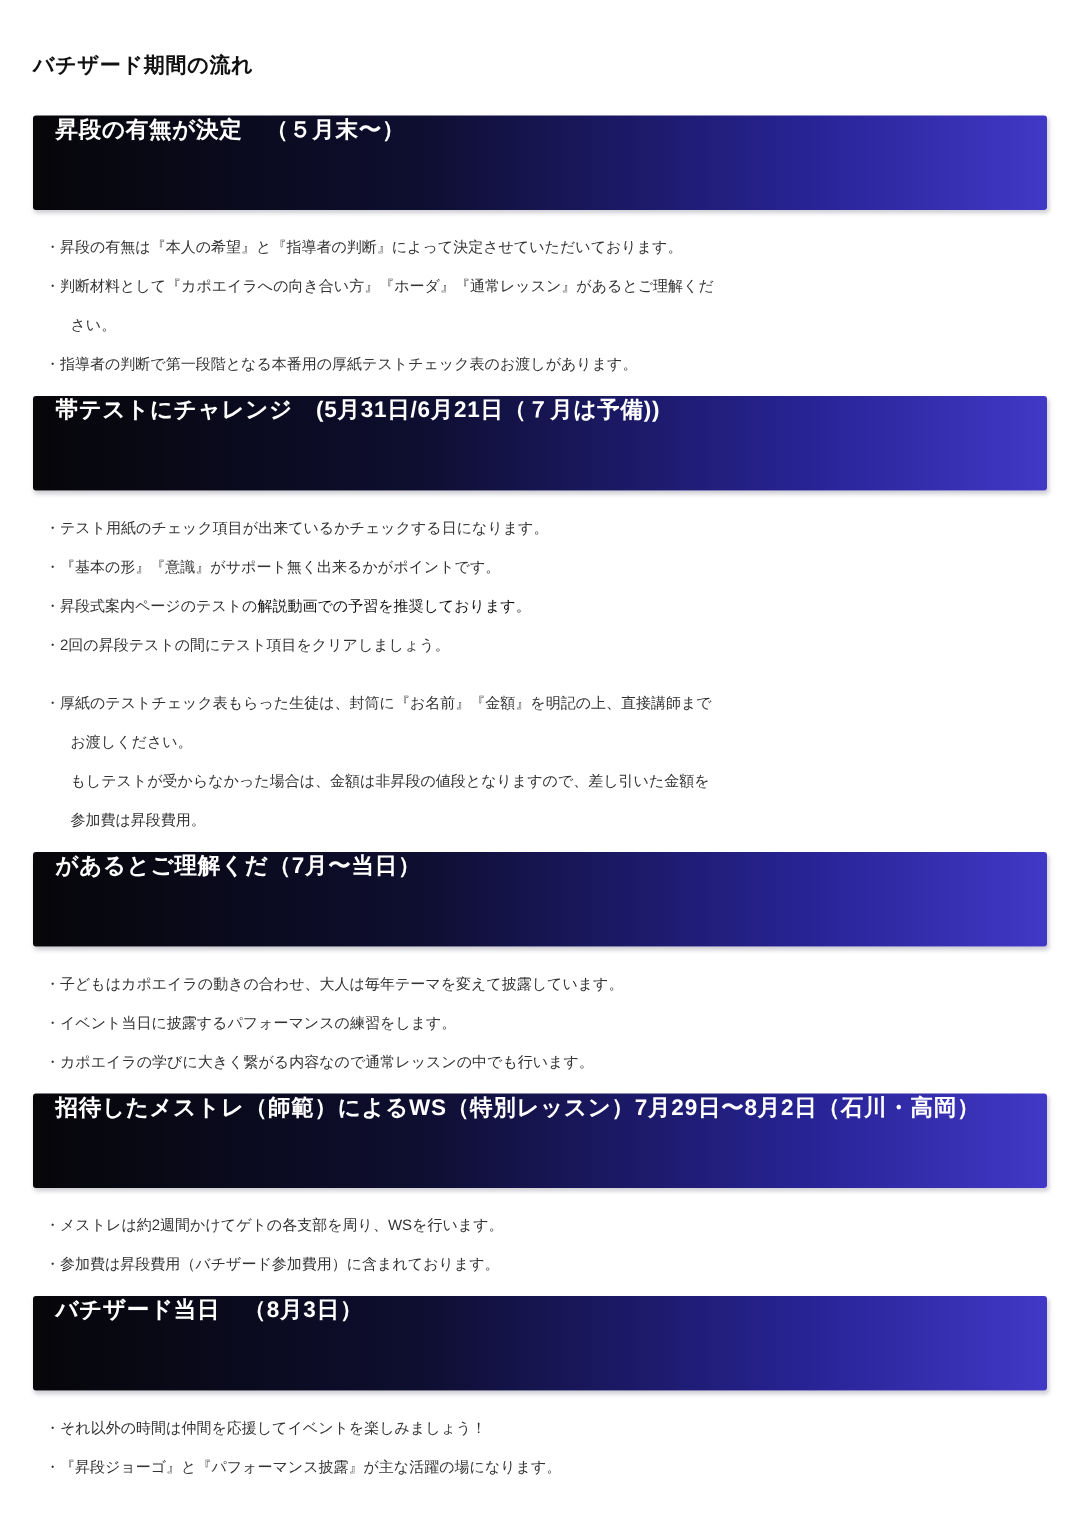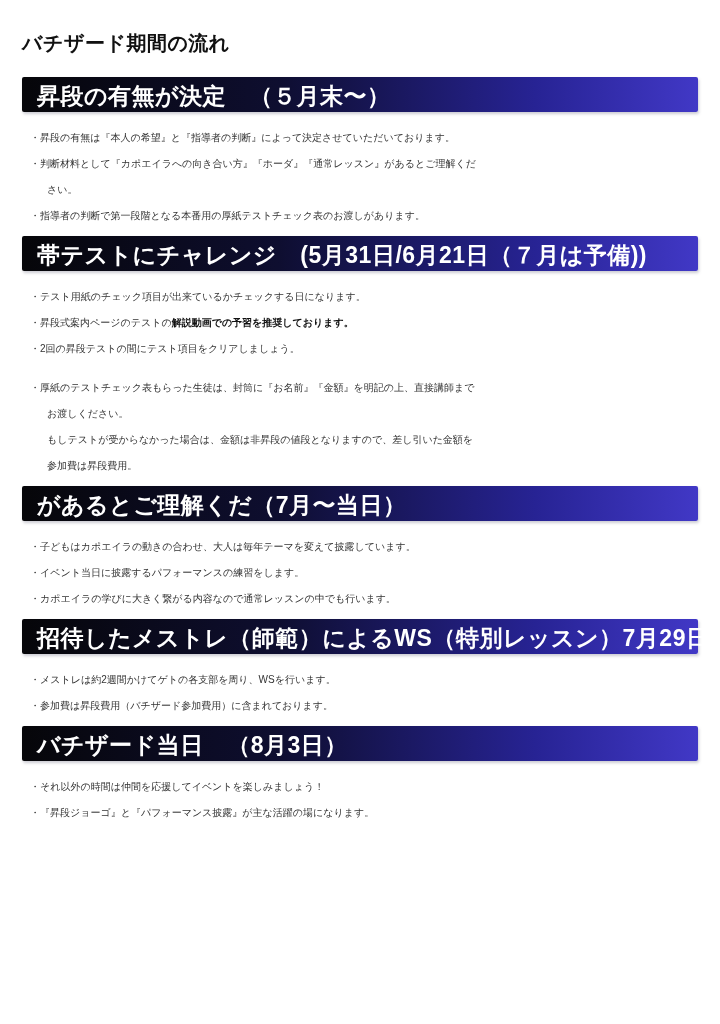--- a/index.html
+++ b/index.html
@@ -12,57 +12,57 @@
     position: relative;
     width: 720px;
     height: 1024px;
     box-sizing: border-box;
     padding: 30px 22px 0 22px;
     background: #ffffff;
     overflow: hidden;
   }
   .title {
     margin: 0 0 21px 0;
-    font-size: 20px;
+    font-size: 14px;
     line-height: 26px;
     font-weight: bold;
     color: #111111;
     letter-spacing: 0.5px;
   }
   .section { margin: 0; }
   .banner {
-    height: 35px;
+    height: 63px;
     display: flex;
-    align-items: flex-end;
+    align-items: flex-start;
     box-sizing: border-box;
     padding: 0 15px;
     border-radius: 2px;
     background: linear-gradient(90deg, #060609 0%, #0e0e30 38%, #272394 76%, #4138c6 100%);
     box-shadow: 1px 2px 3px rgba(110, 110, 130, 0.35);
     color: #ffffff;
-    font-size: 23px;
+    font-size: 15px;
     font-weight: bold;
     letter-spacing: 0.5px;
     white-space: nowrap;
   }
   .lines {
     list-style: none;
     margin: 13px 0 7px 8px;
     padding: 0;
   }
   .line {
     font-size: 10px;
     line-height: 26px;
     color: #333333;
     padding-left: 17px;
     white-space: nowrap;
   }
   .line.bul { text-indent: -17px; }
   .em {
-    font-weight: bold;
+    font-weight: normal;
     color: #111111;
   }
 </style>
 </head>
 <body>
 
 <div class="page">
 
   <h1 class="title">バチザード期間の流れ</h1>
 
@@ -77,20 +77,21 @@
       <li class="line bul"><span>・指導者の判断で第一段階となる本番用の厚紙テストチェック表のお渡しがあります。</span></li>
     </ul>
   </div>
 
   <div class="section">
     <div class="banner">
       <span>帯テストにチャレンジ　(5月31日/6月21日（７月は予備))</span>
     </div>
     <ul class="lines">
       <li class="line bul"><span>・テスト用紙のチェック項目が出来ているかチェックする日になります。</span></li>
+      <li class="line bul"><span>・『基本の形』『意識』がサポート無く出来るかがポイントです。</span></li>
       <li class="line bul"><span>・昇段式案内ページのテストの</span><span class="em">解説動画での予習を推奨しております。</span></li>
       <li class="line bul"><span>・2回の昇段テストの間にテスト項目をクリアしましょう。</span></li>
     </ul>
   </div>
 
   <div class="section">
     <ul class="lines">
       <li class="line bul"><span>・厚紙のテストチェック表もらった生徒は、封筒に『お名前』『金額』を明記の上、直接講師まで</span></li>
       <li class="line"><span>お渡しください。</span></li>
       <li class="line"><span>もしテストが受からなかった場合は、金額は非昇段の値段となりますので、差し引いた金額を</span></li>

